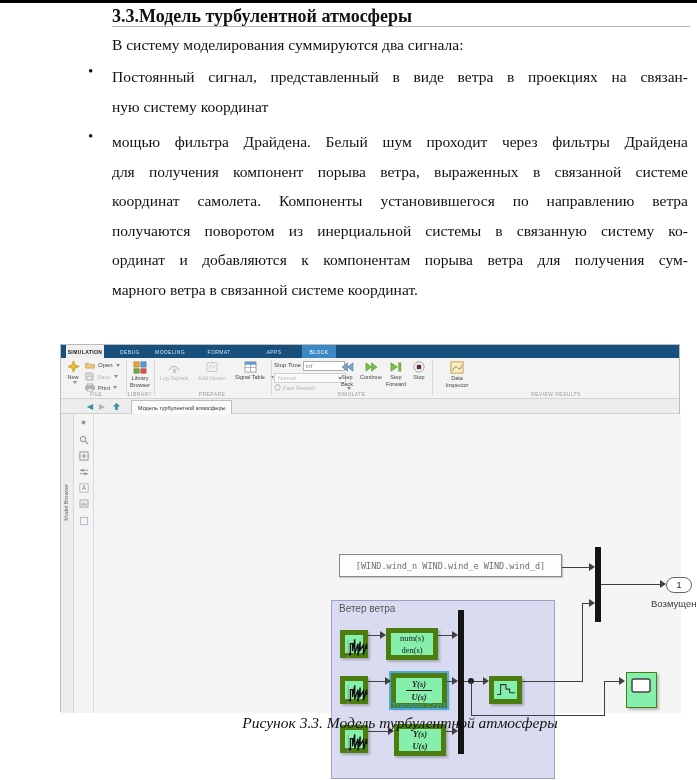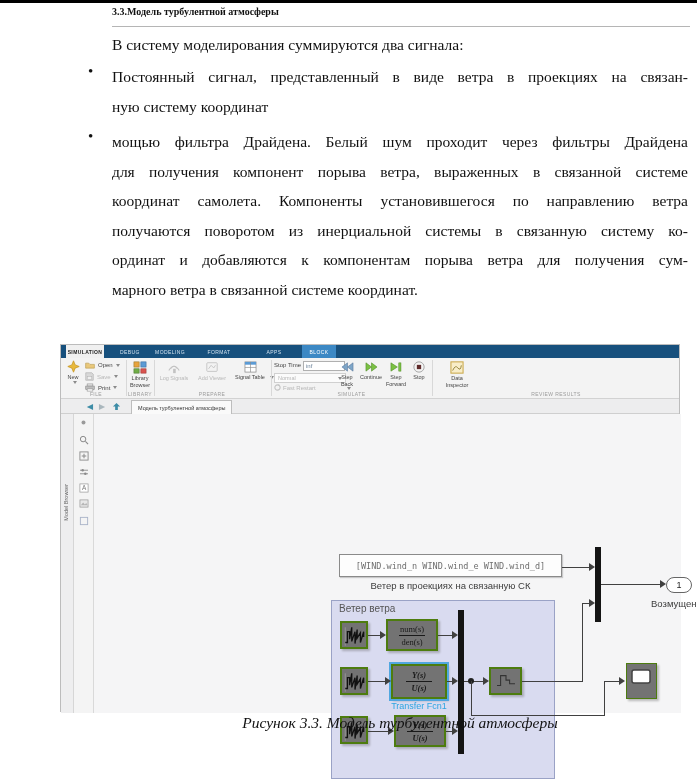--- a/index.html
+++ b/index.html
@@ -1,21 +1,21 @@
 <!DOCTYPE html>
 <html><head>
 <meta charset="utf-8">
 <style>
   html,body{margin:0;padding:0;background:#fff;}
   #page{position:relative;width:697px;height:780px;background:#fff;overflow:hidden;
         font-family:"Liberation Serif",serif;color:#111;}
   .abs{position:absolute;}
   
   #top-rule{position:absolute;left:0;top:0;width:697px;height:3px;background:#000;}
-  #doc-heading{position:absolute;left:112px;top:6px;width:576px;font-weight:bold;font-size:10px;}
+  #doc-heading{position:absolute;left:112px;top:6px;width:576px;font-weight:bold;font-size:18px;}
   #heading-rule{position:absolute;left:112px;top:26px;width:578px;height:1px;background:#b5b5b5;}
   .docline{font-size:15.5px;line-height:29.5px;}
   .jlines div{text-align:justify;text-align-last:justify;font-size:15.5px;line-height:29.5px;}
   .jlines div:last-child{text-align-last:left;}
   .bullet{position:absolute;left:88px;font-size:15px;}
   #caption{position:absolute;left:112px;top:714px;width:576px;text-align:center;
            font-style:italic;font-size:15.5px;}
   
   #sim{position:absolute;left:60px;top:344px;width:620px;height:368px;background:#fff;
        border:1px solid #bcbcbc;font-family:"Liberation Sans",sans-serif;box-sizing:border-box;}
@@ -45,21 +45,21 @@
   
   #mbstrip{position:absolute;left:0;top:69px;width:13px;height:299px;background:#eeeeef;border-right:1px solid #d6d6d6;box-sizing:border-box;}
   #mbtext{position:absolute;left:2px;top:70px;writing-mode:vertical-rl;transform:rotate(180deg);font-size:5.5px;color:#666;}
   #palette{position:absolute;left:13px;top:69px;width:20px;height:299px;background:#f4f4f4;border-right:1px solid #d9d9d9;box-sizing:border-box;}
   .palicon{position:absolute;left:4px;width:11px;height:11px;display:flex;align-items:center;justify-content:center;}
   
   #canvas{position:absolute;left:33px;top:69px;width:587px;height:299px;background:#f5f5f6;}
   .wire{position:absolute;background:#404040;}
   .ah{position:absolute;width:0;height:0;border-left:6px solid #404040;border-top:4px solid transparent;border-bottom:4px solid transparent;}
   .dot{position:absolute;width:6px;height:6px;border-radius:50%;background:#202020;}
-  .blk{position:absolute;background:#737373;border:2px solid #4d7c0f;box-shadow:2px 2px 2px rgba(100,100,100,.4);box-sizing:border-box;}
+  .blk{position:absolute;background:#86efac;border:5px solid #4d7c0f;box-shadow:2px 2px 2px rgba(100,100,100,.4);box-sizing:border-box;margin-top:9px;}
   .mux{position:absolute;width:6px;background:#141414;}
   .frac{display:flex;flex-direction:column;align-items:center;justify-content:center;height:100%;
         font-family:"Liberation Serif",serif;font-size:8.5px;color:#1a1a1a;}
   .frac .bar{width:26px;height:1px;background:#1a1a1a;margin:1px 0;}
   .frac.ital{font-style:italic;font-weight:bold;}
   #windbox{position:absolute;left:237px;top:186px;width:224px;height:179px;background:#d9dbf0;border:1px solid #9aa2c6;box-sizing:border-box;}
   #windbox-title{position:absolute;left:245px;top:189px;font-size:10px;color:#555;}
   #constblk{position:absolute;left:245px;top:140px;width:223px;height:23px;background:#fdfdfd;border:1px solid #8a8a8a;
             box-shadow:1px 1px 1px rgba(120,120,120,.35);font-family:"DejaVu Sans Mono",monospace;
             font-size:8.5px;color:#6e6e6e;display:flex;align-items:center;justify-content:center;box-sizing:border-box;}
@@ -335,21 +335,20 @@
           </svg>
       </span>
     </div>
 
     <div id="canvas">
 
       <div id="windbox"></div>
       <div id="windbox-title">Ветер ветра</div>
 
       <div id="constblk">[WIND.wind_n  WIND.wind_e  WIND.wind_d]</div>
-      <div class="cvlabel" style="left:245px;top:166px;width:223px;">Ветер в проекциях на связанную СК</div>
 
       <div class="blk" style="left:246px;top:207px;width:28px;height:28px;">
         <span>
           <svg width="26" height="26" viewBox="0 0 24 24">
               <line x1="3" y1="21" x2="3" y2="4" stroke="#999" stroke-width=".8"></line>
               <path d="M3 18 L5 18 L5 8 L7 8 L7 15 L9 4 L9 17 L12 8 L12 19 L14 6 L14 14 L17 9 L17 18 L20 8 L20 13" fill="none" stroke="#111" stroke-width="1.2"></path>
             </svg>
         </span>
       </div>
       <div class="blk" style="left:246px;top:253px;width:28px;height:28px;">

